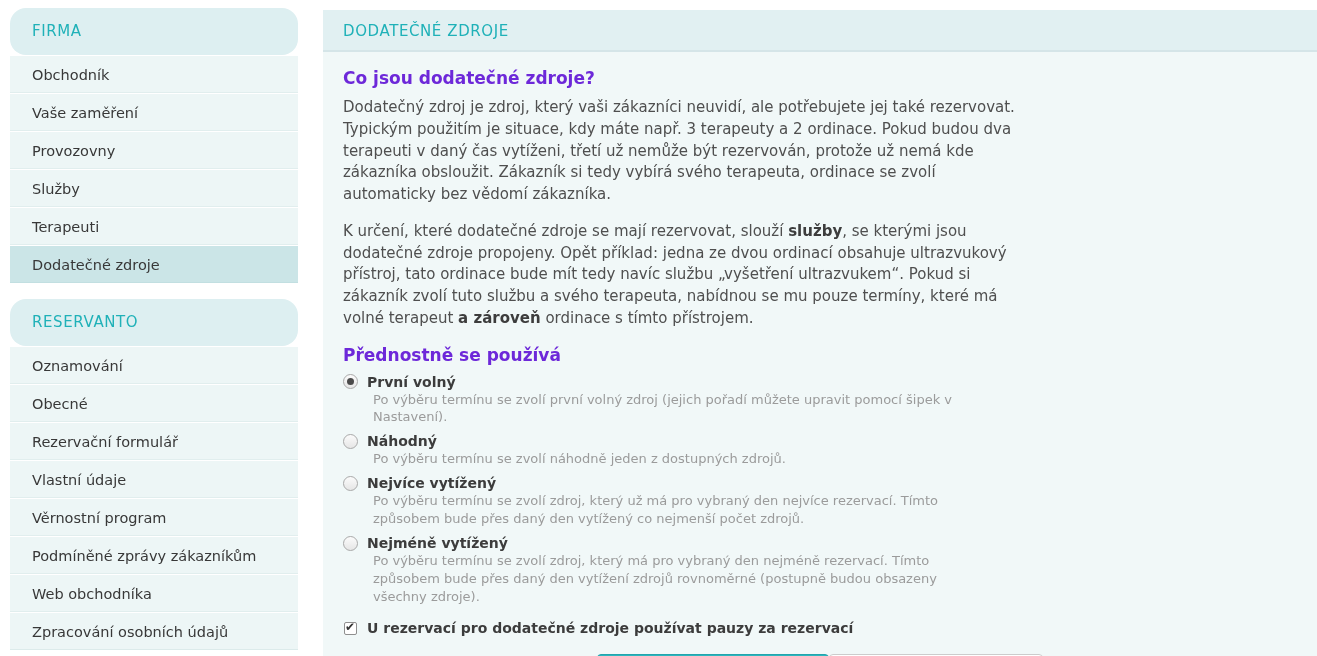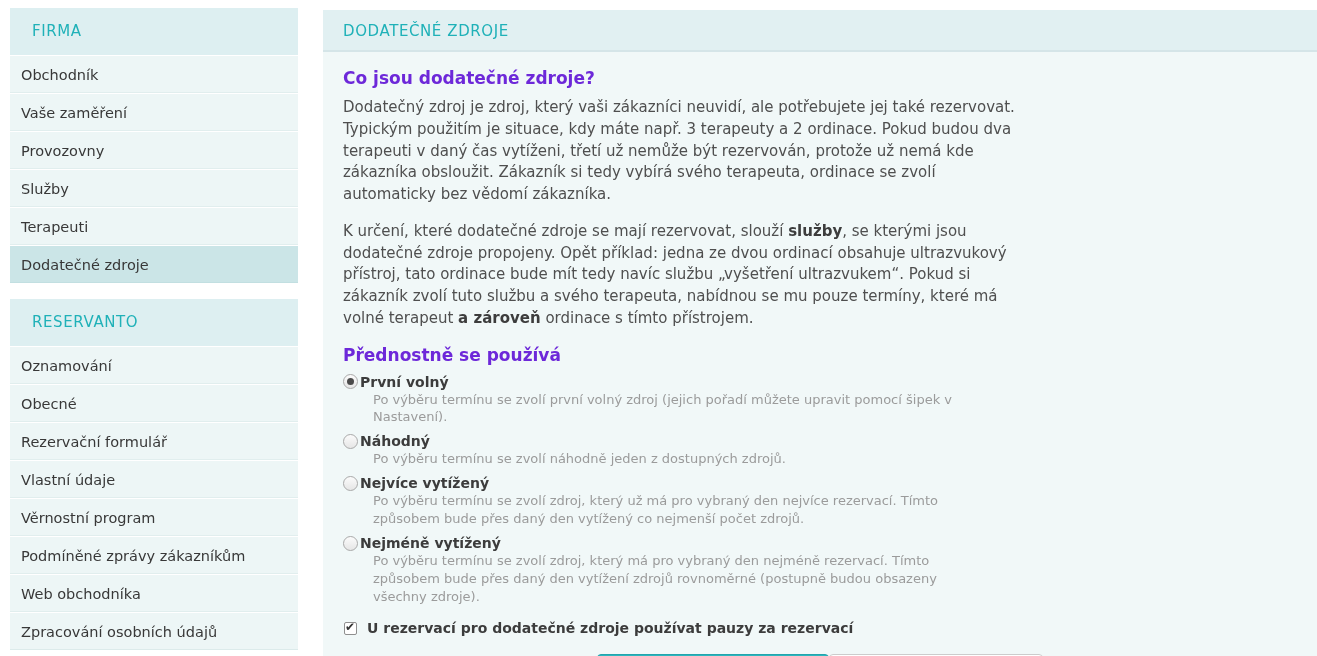--- a/index.html
+++ b/index.html
@@ -4,23 +4,23 @@
 <style>
   * { box-sizing: border-box; margin: 0; padding: 0; }
   html, body { width: 1317px; height: 656px; overflow: hidden; background: #ffffff;
     font-family: "DejaVu Sans", "Liberation Sans", sans-serif; }
   .page { position: relative; width: 1317px; height: 656px; }
 
   
   .sidebar { position: absolute; left: 10px; top: 8px; width: 288px; }
   .sb-section { margin-bottom: 16px; }
   .sb-header { height: 47px; line-height: 47px; background: #ddeff1; color: #1fb1b8;
-    font-size: 15px; letter-spacing: 0.6px; padding-left: 22px; font-weight: 400; }
+    font-size: 15px; letter-spacing: 0.6px; padding-left: 22px; font-weight: 400; border-radius: 16px; }
   .sb-item { height: 38px; line-height: 38px; background: #edf6f6; color: #383838;
-    font-size: 14.5px; padding-left: 11px; border-top: 1px solid #ffffff;
+    font-size: 14.5px; padding-left: 22px; border-top: 1px solid #ffffff;
     border-bottom: 1px solid #e1eeee; cursor: pointer; }
   .sb-item:last-child { border-bottom: 1px solid #dcebeb; }
   .sb-item.selected { background: #cbe5e7; border-bottom-color: #c2dfe1; }
 
   
   .main { position: absolute; left: 323px; top: 10px; right: 0; bottom: 0;
     display: flex; flex-direction: column; }
   .main-header { height: 42px; line-height: 42px; background: #e1f0f2; color: #1fb1b8;
     font-size: 15px; letter-spacing: 0.6px; padding-left: 20px; flex: none;
     border-bottom: 2px solid #d5e5e8; }
@@ -29,21 +29,21 @@
   h2 { color: #6d28d9; font-size: 17px; font-weight: bold; margin: 0 0 9px 0; }
   .content p { color: #4f4f4f; font-size: 15px; line-height: 1.45; max-width: 680px;
     margin: 0 0 15px 0; }
   .content p strong { color: #3d3d3d; }
 
   .priority-heading { margin-top: 4px; }
 
   
   .radio-group { margin-bottom: 10px; }
   .radio-option { margin-bottom: 7px; cursor: pointer; }
-  .radio-top { display: flex; align-items: center; gap: 2px; }
+  .radio-top { display: flex; align-items: center; gap: 9px; }
   .radio { width: 15px; height: 15px; border-radius: 50%; border: 1px solid #a9a9a9;
     background: linear-gradient(#fbfbfb, #e6e6e6); position: relative; flex: none; }
   .radio.checked::after { content: ""; position: absolute; left: 3px; top: 3px;
     width: 7px; height: 7px; border-radius: 50%; background: #4a4a4a; }
   .radio-label { color: #3c3c3c; font-size: 14px; font-weight: bold; }
   .radio-desc { color: #9b9b9b; font-size: 13px; line-height: 1.38; margin-left: 30px;
     max-width: 600px; margin-top: 1px; }
 
   
   .check-row { display: flex; align-items: center; gap: 10px; margin: 14px 0 2px 1px;

